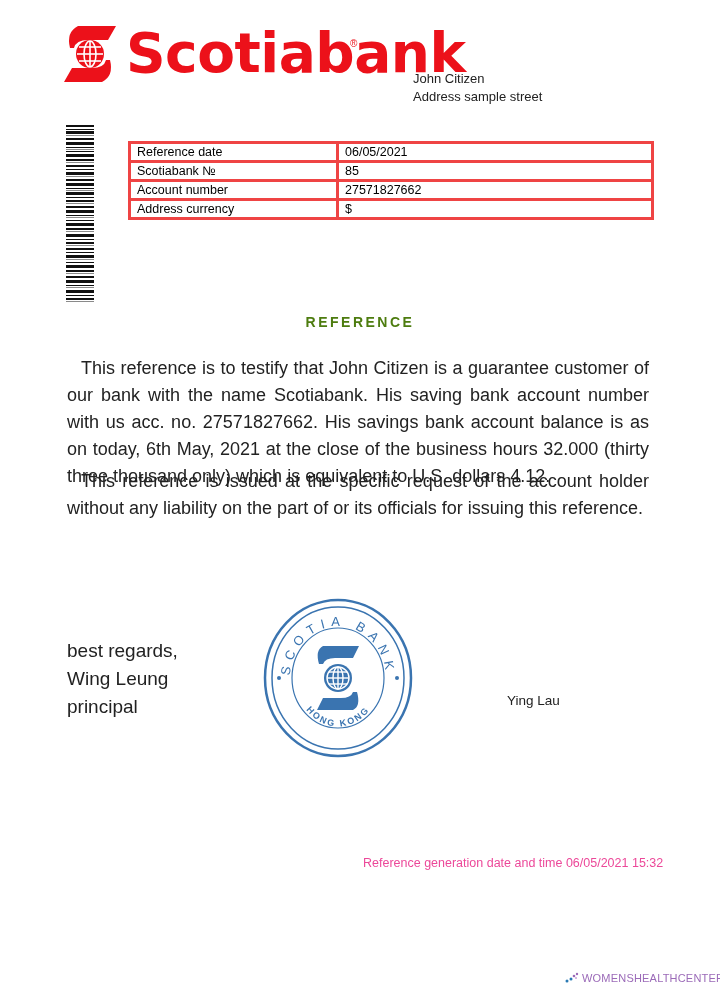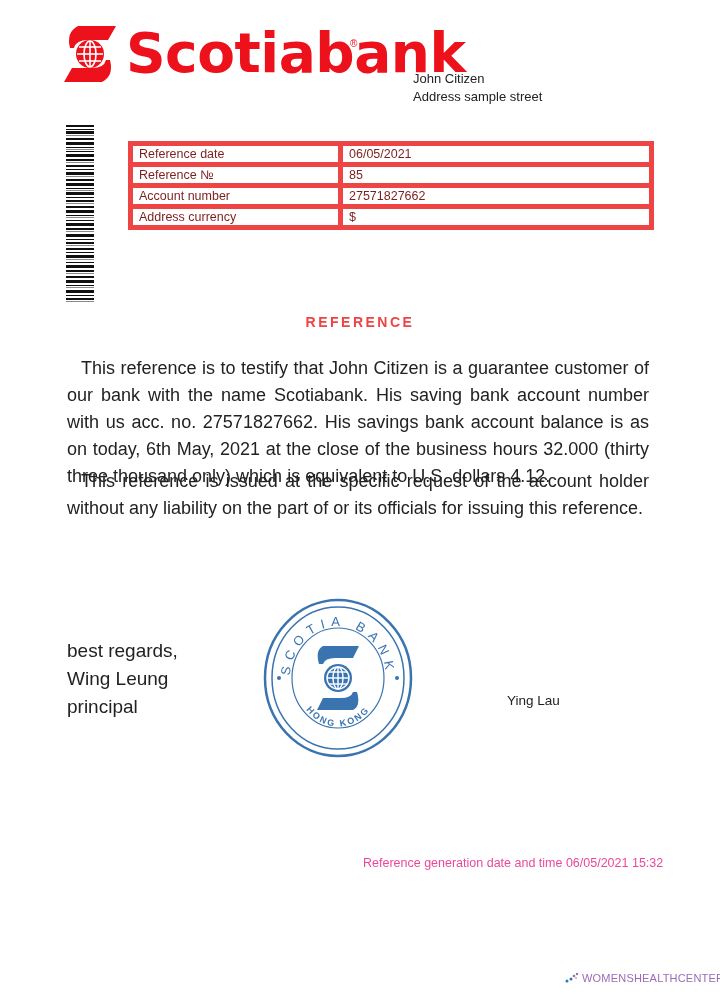--- a/index.html
+++ b/index.html
@@ -15,26 +15,26 @@
   #logo-reg { position:absolute; left:286px; top:12px; font-size:10px; color:#ec111a; }
 
   
   #addressee { left:405px; top:70px; font-size:13px; line-height:18px; color:#222;margin-left:8px; }
 
   
   #barcode { left:66px; top:125px; width:28px; height:178px; }
 
   
   #ref-table { left:128px; top:141px; width:526px; border-collapse:collapse; font-size:12.5px; }
-  #ref-table td { border:5px solid #ef4444; padding:0 6px; height:16px; line-height:16px; color:#7f1d1d; }
+  #ref-table td { border:3px solid #ef4444; padding:0 6px; height:16px; line-height:16px; color:#000000; }
   #ref-table td.k { width:193px; }
 
   
   #doc-title { left:0; width:720px; top:314px; text-align:center; font-weight:bold; font-size:14px;
-               letter-spacing:2.5px; color:#ef4444; }
+               letter-spacing:2.5px; color:#4d7c0f; }
 
   
   .para { left:67px; width:582px; font-size:18px; line-height:27px; text-align:justify; color:#222; }
   .para .indent { display:inline-block; width:14px; }
   #p1 { top:355px; }
   #p2 { top:468px; }
 
   
   #sig-left { left:67px; top:637px; font-size:19px; line-height:28px; color:#222; }
   #sig-right { left:507px; top:693px; font-size:13.5px; color:#222; }
@@ -130,21 +130,21 @@
   </g>
 </svg>
 
 <table id="ref-table" class="abs">
   <tbody>
     <tr>
       <td class="k">Reference date</td>
       <td>06/05/2021</td>
     </tr>
     <tr>
-      <td class="k">Reference №</td>
+      <td class="k">Scotiabank №</td>
       <td>85</td>
     </tr>
     <tr>
       <td class="k">Account number</td>
       <td>27571827662</td>
     </tr>
     <tr>
       <td class="k">Address currency</td>
       <td>$</td>
     </tr>

